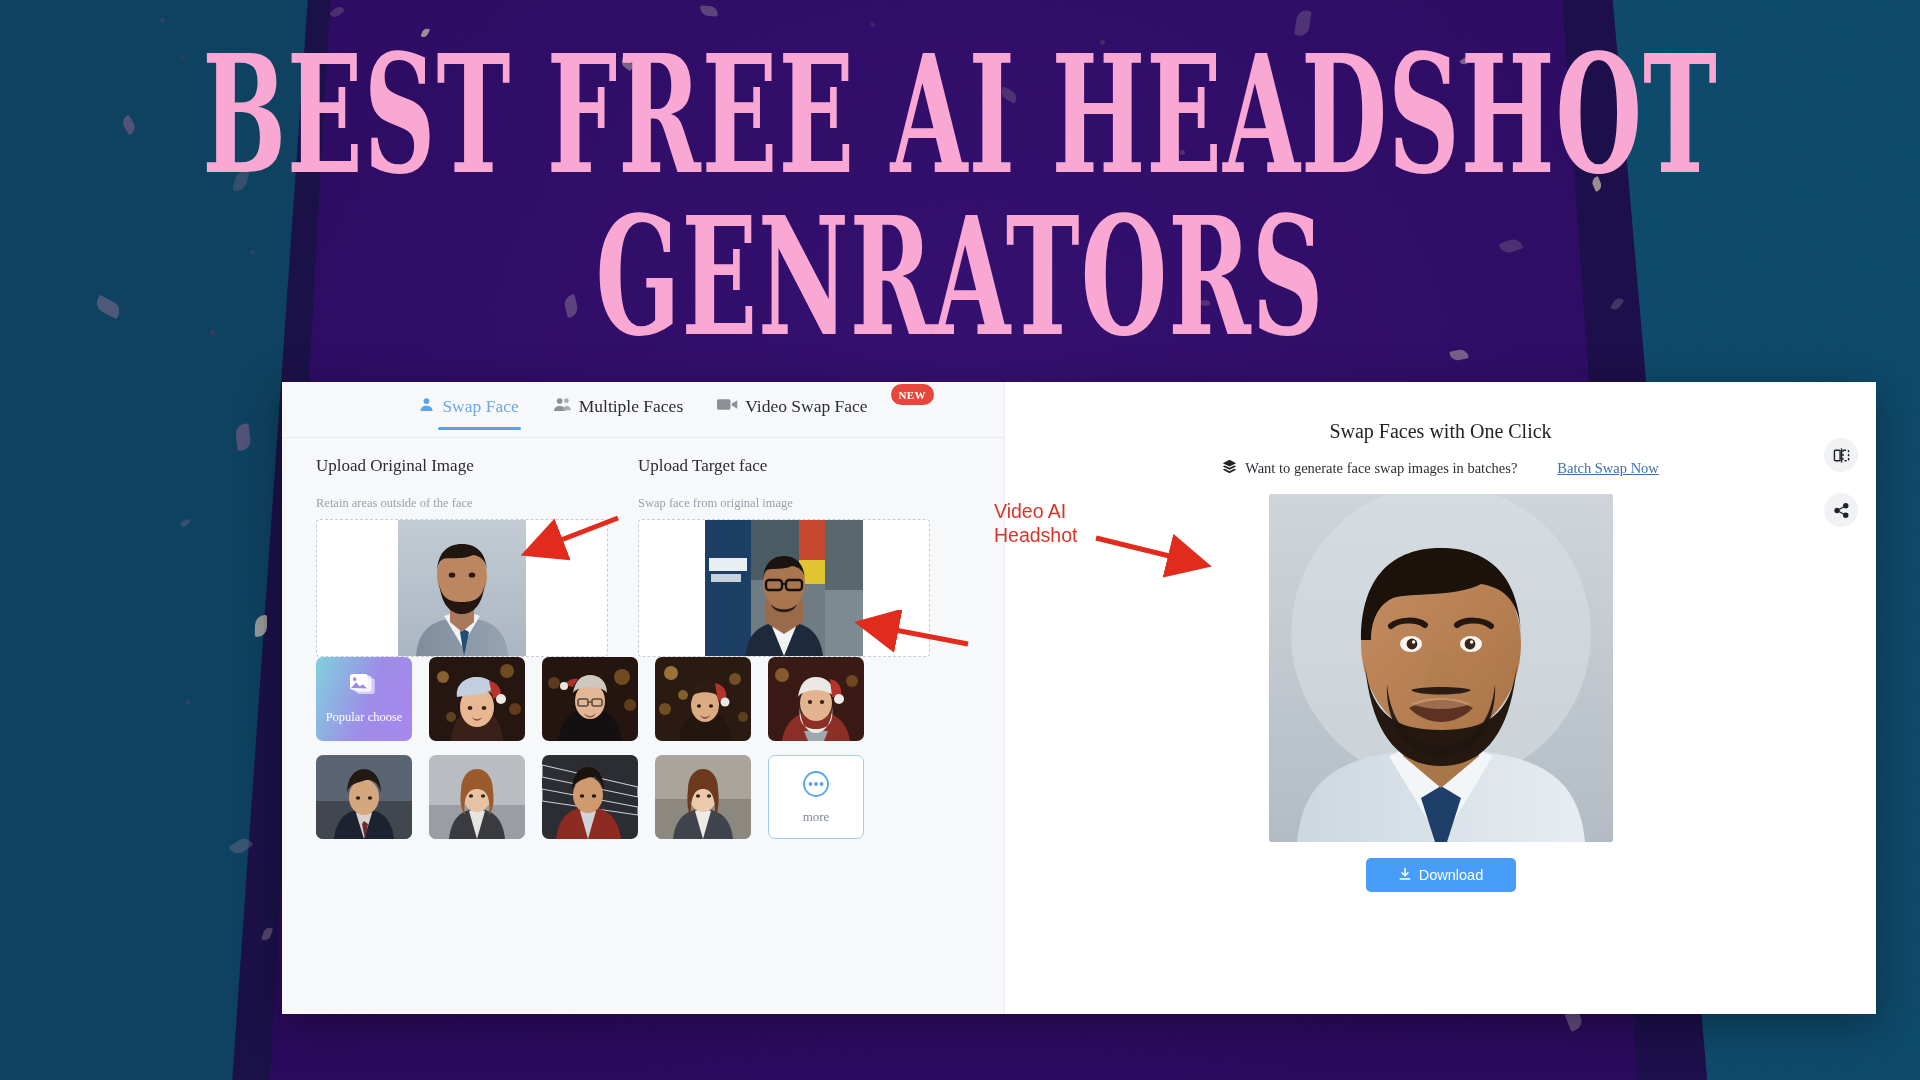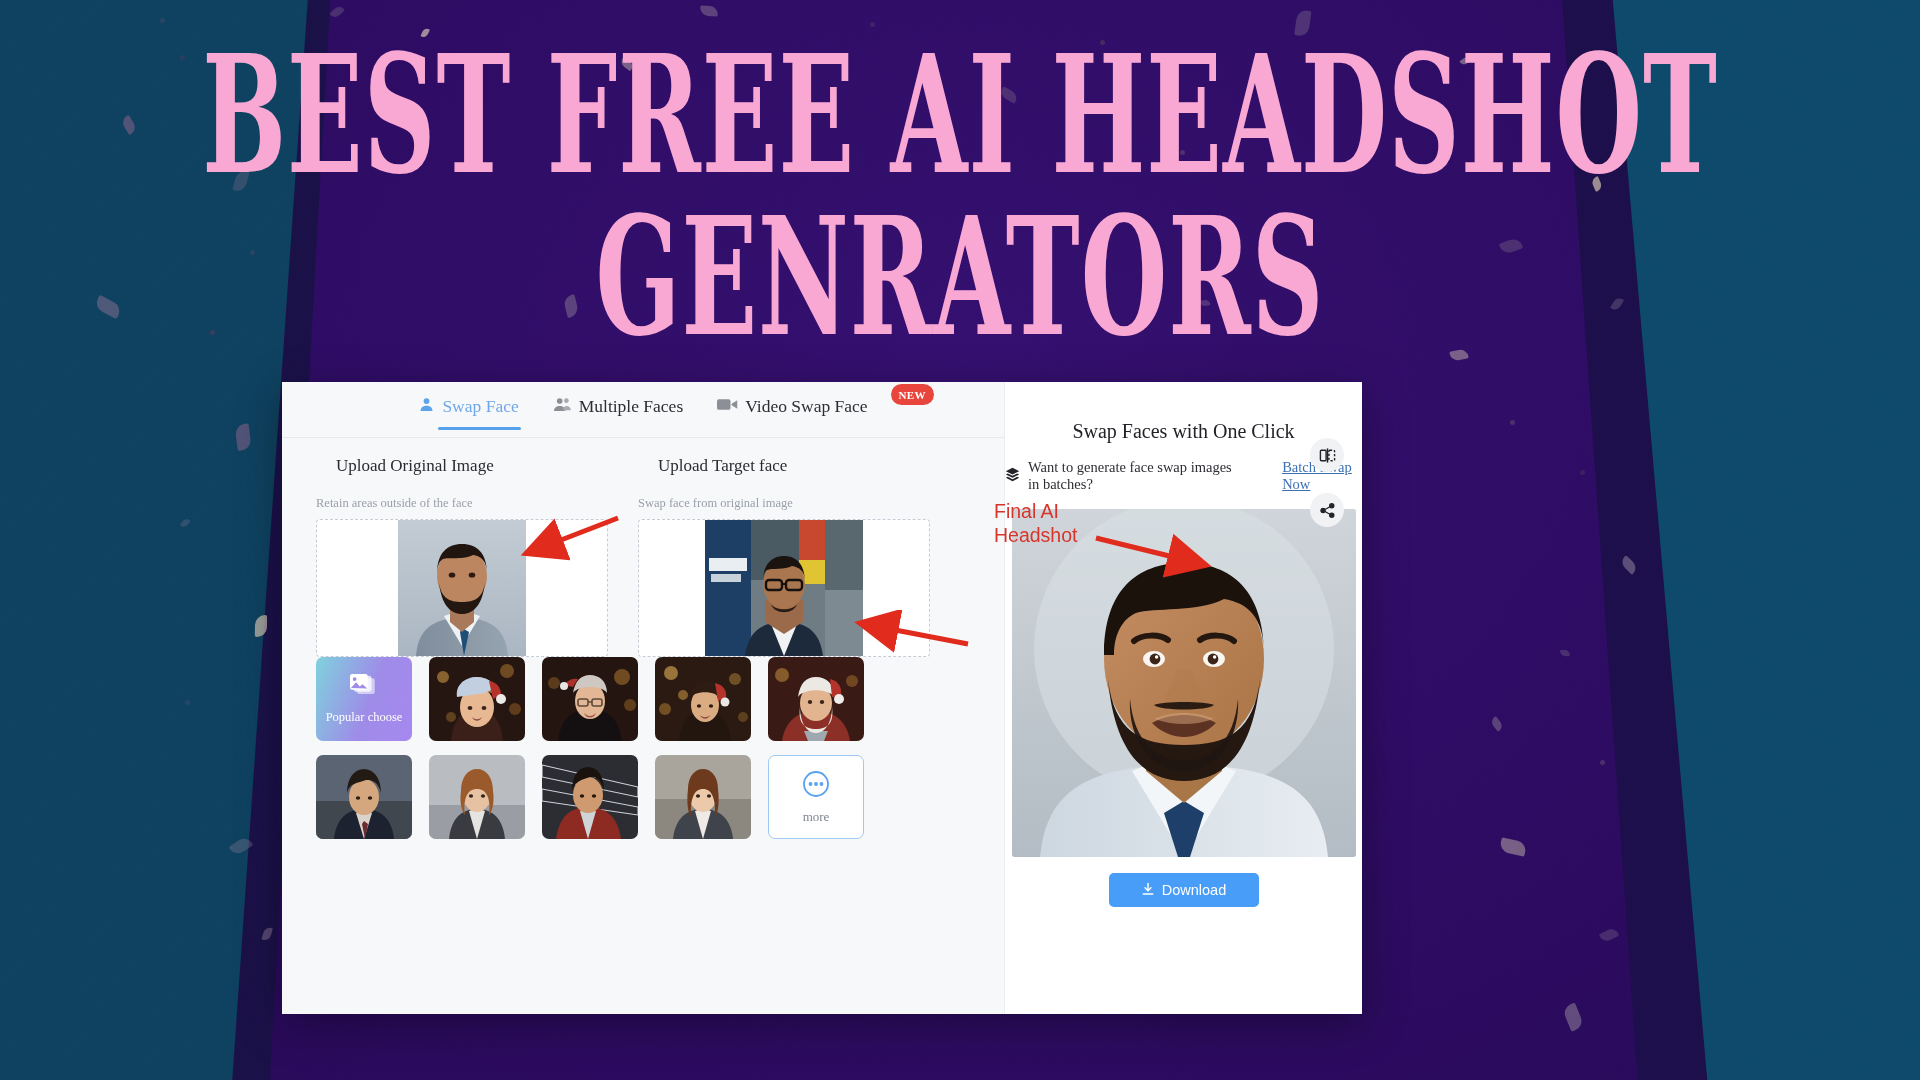--- a/index.html
+++ b/index.html
@@ -48,21 +48,21 @@
     text-align: center; z-index: 6; color: #f9a8d4;
     font-family: "DejaVu Serif", "Liberation Serif", serif;
     font-weight: 700; letter-spacing: 1px; line-height: .96;
   }
   #title .l1 { display: block; font-size: 108px; transform: scaleY(1.5) scaleX(.92); transform-origin: center top; }
   #title .l2 { display: block; font-size: 108px; transform: scaleY(1.5) scaleX(.92); transform-origin: center top; margin-top: 58px; }
 
   
   #app {
     position: absolute; left: 282px; top: 382px;
-    width: 1080px; height: 632px;
+    width: 1594px; height: 632px;
     background: #fff; z-index: 5;
     box-shadow: 0 10px 40px rgba(0,0,0,.35);
     display: flex;
     font-family: "Liberation Serif", serif;
   }
 
   
   #left-pane { width: 722px; background: #f7f8fa; position: relative;
                display: flex; flex-direction: column; }
 
@@ -77,21 +77,21 @@
   .tab svg { flex: none; }
   .new-badge { position: absolute; top: 2px; right: 70px;
       background: #e8453c; color: #fff; font-size: 11px; font-weight: 700;
       padding: 5px 8px 4px; border-radius: 11px; letter-spacing: .4px;
       font-family: "Liberation Serif", serif; }
 
   #left-body { padding: 18px 34px 0 34px; flex: 1; }
 
   .uploads { display: flex; gap: 30px; }
   .up-col { width: 292px; }
-  .up-title { font-size: 17px; color: #2b2b31; margin-left: 20px; }
+  .up-title { font-size: 17px; color: #2b2b31; }
   .up-sub   { font-size: 12.5px; color: #9aa0ab; margin-top: 20px; }
   .dropzone { margin-top: 8px; height: 138px; border: 1.4px dashed #c6ccd6;
       border-radius: 4px; background: #fff; display: flex; align-items: center;
       justify-content: center; overflow: hidden; cursor: pointer; }
   .thumb-orig { width: 128px; height: 136px; }
   .thumb-targ { width: 158px; height: 136px; }
 
   .tmpl-label { font-size: 14.5px; color: #3a3a42; margin: 20px 0 9px; }
   .tmpl-grid { display: grid; grid-template-columns: repeat(5, 96px);
                gap: 14px 17px; }
@@ -543,21 +543,21 @@
         <circle cx="13.5" cy="4" r="2.2" fill="#23232a"></circle>
         <circle cx="4.3" cy="9" r="2.2" fill="#23232a"></circle>
         <circle cx="13.5" cy="14" r="2.2" fill="#23232a"></circle>
         <path d="M6.3 7.9 11.6 5M6.3 10.1l5.3 2.9"></path>
       </svg>
     </div>
   </div>
 </div>
 
 <div id="ann-final">
-  <div>Final AI</div>
+  <div>Video AI</div>
   <div>Headshot</div>
 </div>
 
 <svg class="arrow-svg" style="left:500px; top:510px;" width="140" height="60">
   <defs>
     <marker id="ah" markerWidth="9" markerHeight="9" refX="7" refY="4.5" orient="auto">
       <path d="M0 0 L9 4.5 L0 9 z" fill="#e02b1d"></path>
     </marker>
   </defs>
   <path d="M118 8 L30 42" stroke="#e02b1d" stroke-width="5" fill="none" marker-end="url(#ah)"></path>

